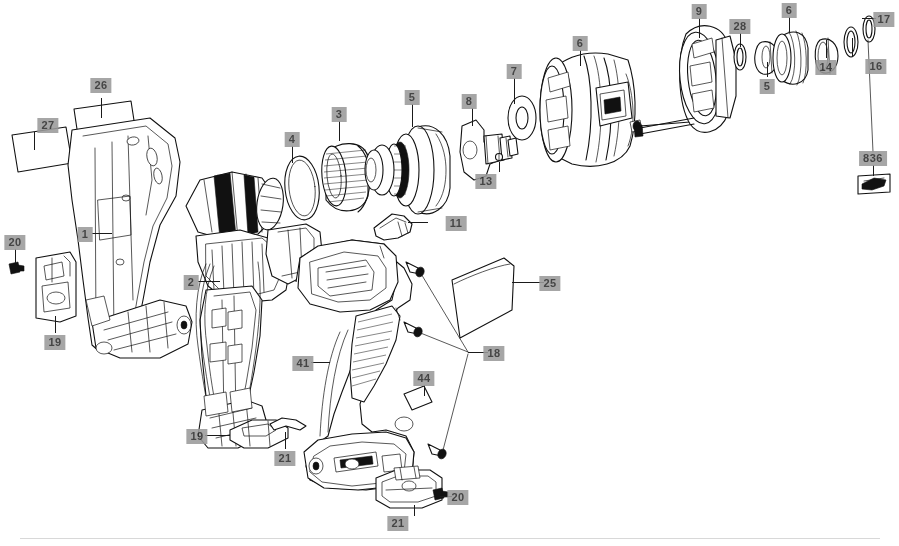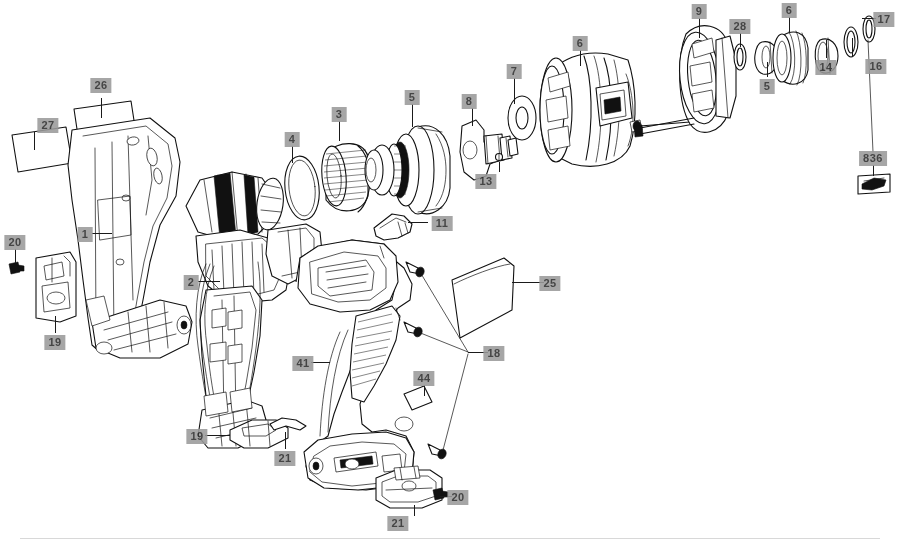--- a/index.html
+++ b/index.html
@@ -459,21 +459,21 @@
       <div class="callout" style="left: 15px; top: 241px;"><span class="callout-box">20</span></div>
       <div class="callout" style="left: 55px; top: 341px;"><span class="callout-box">19</span></div>
       <div class="callout" style="left: 191px; top: 281px;"><span class="callout-box">2</span></div>
       <div class="callout" style="left: 197px; top: 435px;"><span class="callout-box">19</span></div>
       <div class="callout" style="left: 285px; top: 457px;"><span class="callout-box">21</span></div>
       <div class="callout" style="left: 303px; top: 362px;"><span class="callout-box">41</span></div>
       <div class="callout" style="left: 292px; top: 138px;"><span class="callout-box">4</span></div>
       <div class="callout" style="left: 339px; top: 113px;"><span class="callout-box">3</span></div>
       <div class="callout" style="left: 412px; top: 96px;"><span class="callout-box">5</span></div>
       <div class="callout" style="left: 469px; top: 100px;"><span class="callout-box">8</span></div>
-      <div class="callout" style="left: 442px; top: 222px;"><span class="callout-box">11</span></div>
+      <div class="callout" style="left: 456px; top: 222px;"><span class="callout-box">11</span></div>
       <div class="callout" style="left: 486px; top: 180px;"><span class="callout-box">13</span></div>
       <div class="callout" style="left: 514px; top: 70px;"><span class="callout-box">7</span></div>
       <div class="callout" style="left: 580px; top: 42px;"><span class="callout-box">6</span></div>
       <div class="callout" style="left: 699px; top: 10px;"><span class="callout-box">9</span></div>
       <div class="callout" style="left: 740px; top: 25px;"><span class="callout-box">28</span></div>
       <div class="callout" style="left: 767px; top: 85px;"><span class="callout-box">5</span></div>
       <div class="callout" style="left: 789px; top: 9px;"><span class="callout-box">6</span></div>
       <div class="callout" style="left: 826px; top: 66px;"><span class="callout-box">14</span></div>
       <div class="callout" style="left: 876px; top: 65px;"><span class="callout-box">16</span></div>
       <div class="callout" style="left: 884px; top: 18px;"><span class="callout-box">17</span></div>

